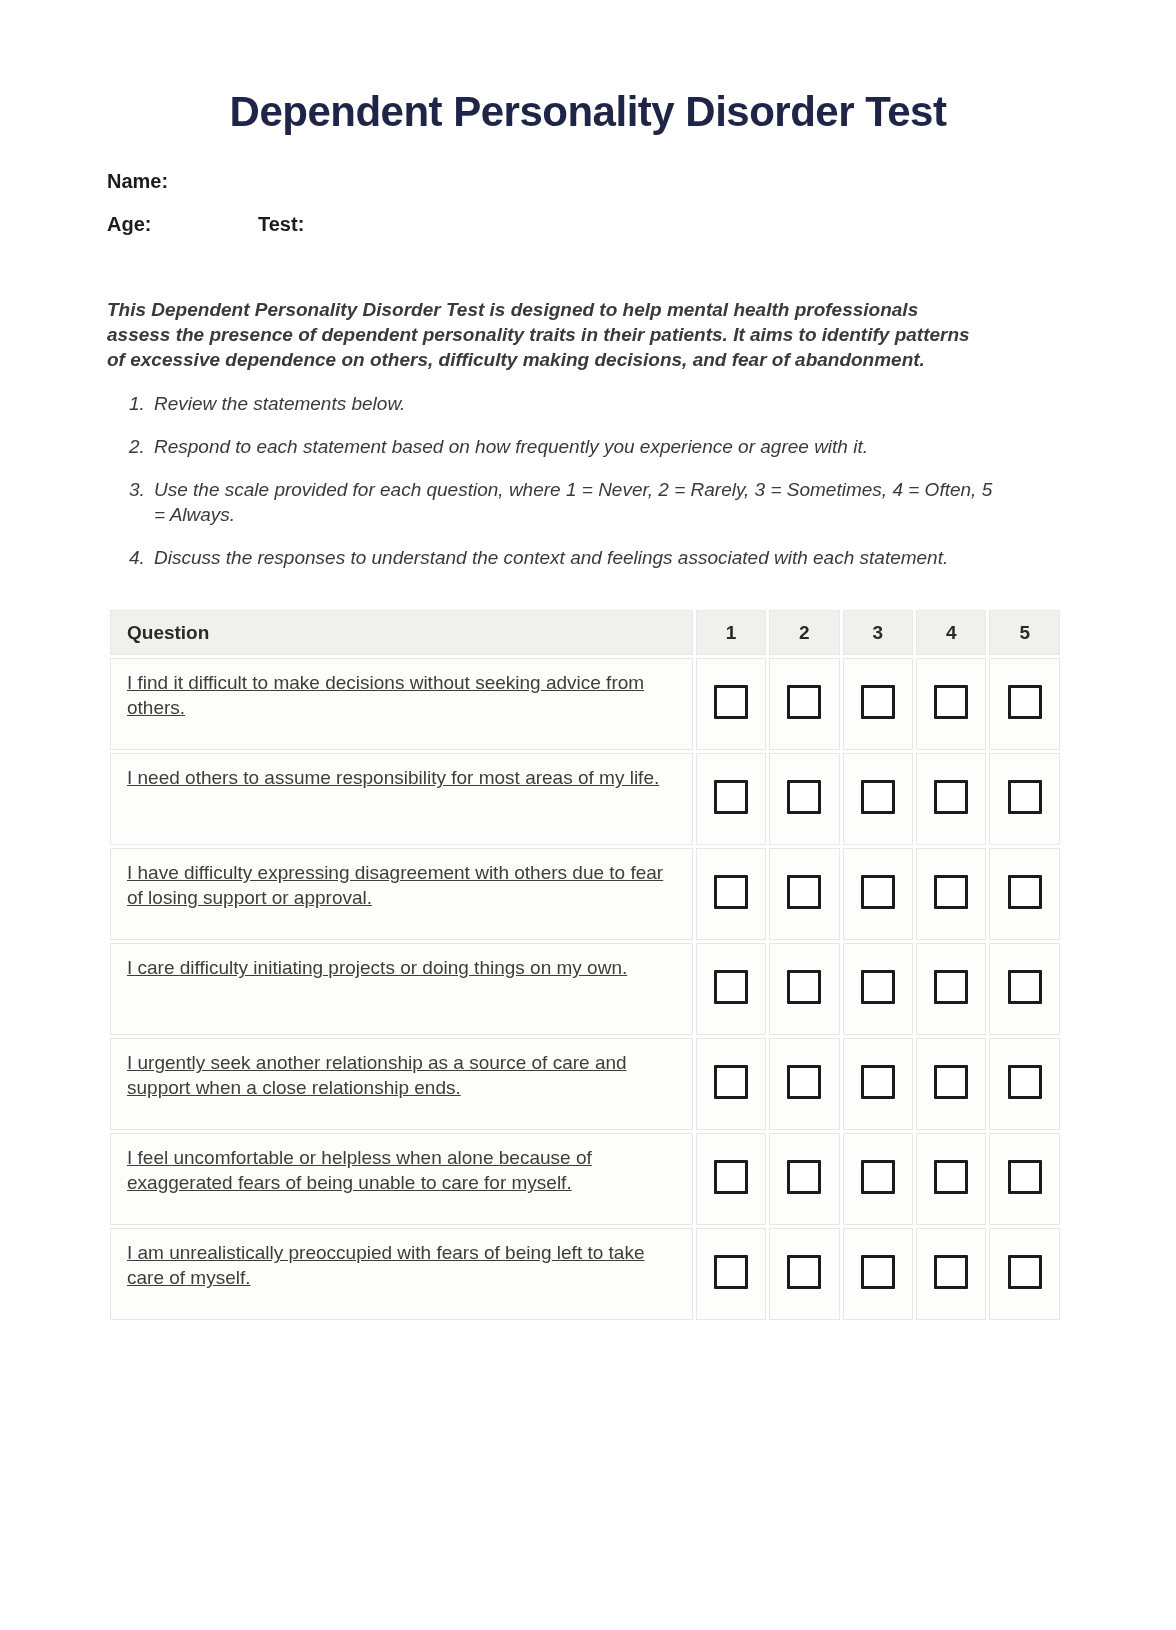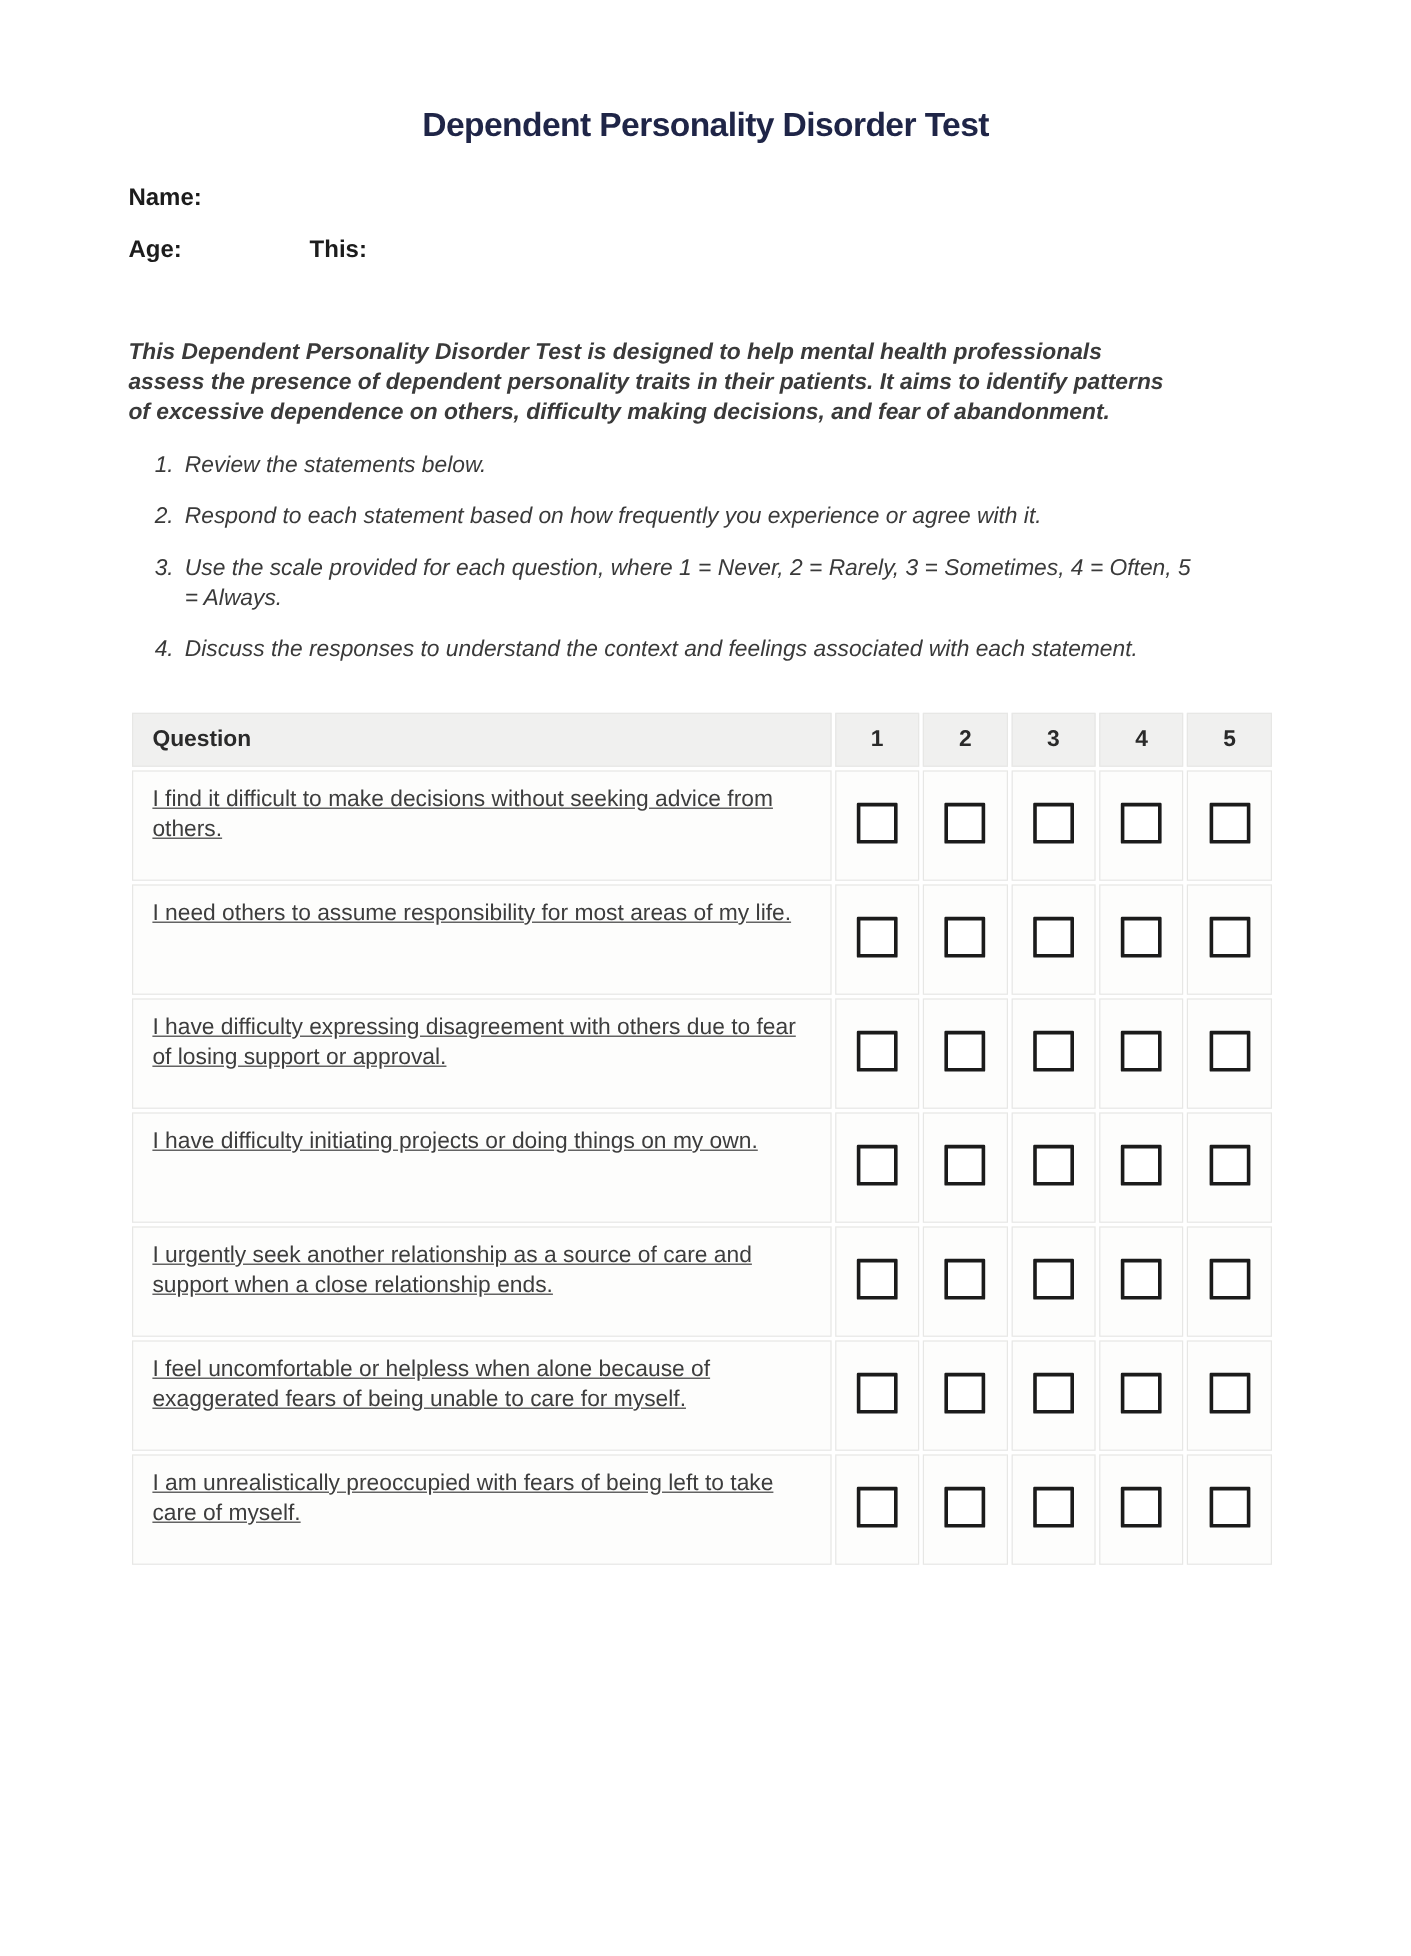--- a/index.html
+++ b/index.html
@@ -11,21 +11,21 @@
     color: #3a3a3a;
     overflow: hidden;
   }
   .page {
     width: 1176px;
     height: 1630px;
     padding: 88px 107px 0 107px;
     background: #ffffff;
   }
   .title {
-    font-size: 28px;
+    font-size: 42px;
     line-height: 1.15;
     font-weight: bold;
     letter-spacing: -0.5px;
     text-align: center;
     color: var(--title-color, #1f2547);
     margin-bottom: 33px;
   }
   .field-line { line-height: 24px; }
   .field-line.name-row { margin-bottom: 17px; }
   .field-label {
@@ -123,21 +123,21 @@
     <span class="field-label">Name:</span>
     <span class="field-value"></span>
   </div>
 
   <div class="field-line two-col">
     <div class="field-col age-col">
       <span class="field-label">Age:</span>
       <span class="field-value"></span>
     </div>
     <div class="field-col">
-      <span class="field-label">This:</span>
+      <span class="field-label">Test:</span>
       <span class="field-value"></span>
     </div>
   </div>
 
   <p class="description">This Dependent Personality Disorder Test is designed to help mental health professionals assess the presence of dependent personality traits in their patients. It aims to identify patterns of excessive dependence on others, difficulty making decisions, and fear of abandonment.</p>
 
 
   <ol class="instructions-list" id="instructions-list">
       <li>Review the statements below.</li>
       <li>Respond to each statement based on how frequently you experience or agree with it.</li>
@@ -175,21 +175,21 @@
         </tr>
         <tr>
           <td class="q-cell">I have difficulty expressing disagreement with others due to fear of losing support or approval.</td>
           <td class="s-cell"><span class="checkbox"></span></td>
           <td class="s-cell"><span class="checkbox"></span></td>
           <td class="s-cell"><span class="checkbox"></span></td>
           <td class="s-cell"><span class="checkbox"></span></td>
           <td class="s-cell"><span class="checkbox"></span></td>
         </tr>
         <tr>
-          <td class="q-cell">I have difficulty initiating projects or doing things on my own.</td>
+          <td class="q-cell">I care difficulty initiating projects or doing things on my own.</td>
           <td class="s-cell"><span class="checkbox"></span></td>
           <td class="s-cell"><span class="checkbox"></span></td>
           <td class="s-cell"><span class="checkbox"></span></td>
           <td class="s-cell"><span class="checkbox"></span></td>
           <td class="s-cell"><span class="checkbox"></span></td>
         </tr>
         <tr>
           <td class="q-cell">I urgently seek another relationship as a source of care and support when a close relationship ends.</td>
           <td class="s-cell"><span class="checkbox"></span></td>
           <td class="s-cell"><span class="checkbox"></span></td>

